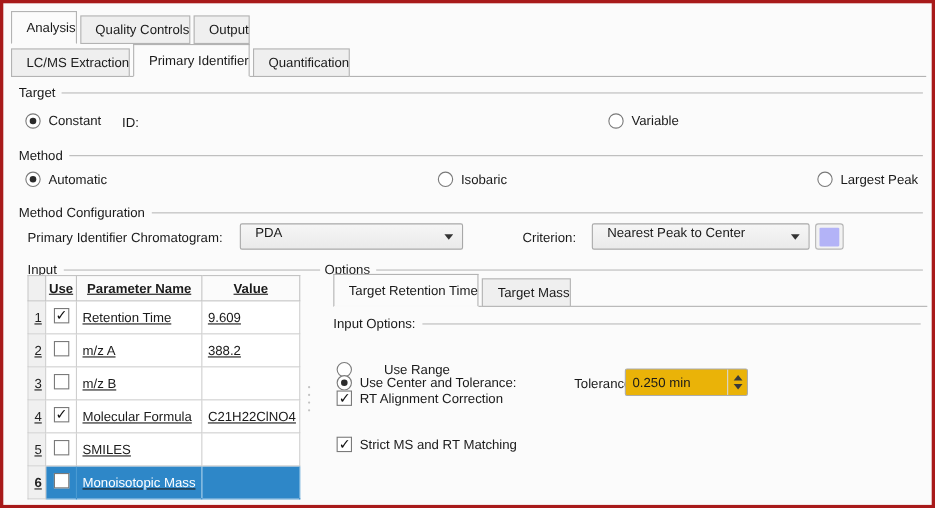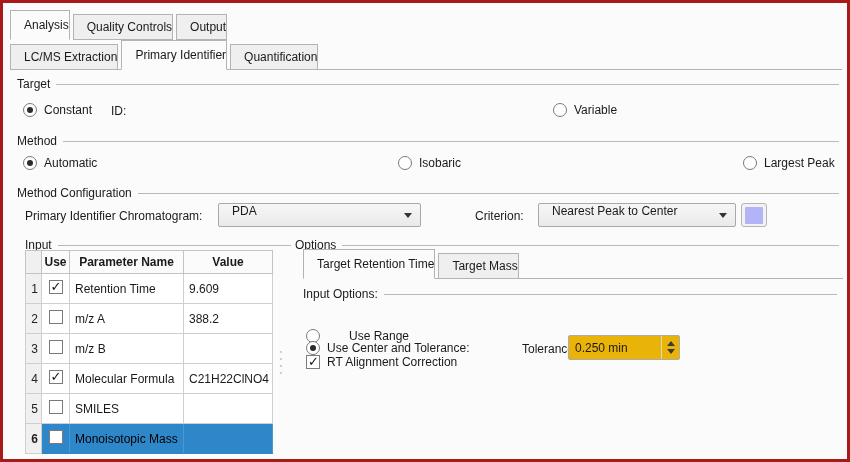--- a/index.html
+++ b/index.html
@@ -81,21 +81,21 @@
     border-top:5px solid #3a3a3a; }
 
   
   table.grid { position:absolute; border-collapse:collapse; table-layout:fixed; background:#fff; }
   table.grid th, table.grid td { border:1px solid #cfcfcf; overflow:hidden; white-space:nowrap; }
   table.grid th { background:#fbfbfb; font-weight:bold; height:23px; text-align:center; border-color:#c3c3c3; }
   table.grid td { height:30px; padding:0 5px; }
   table.grid td.numcell { background:#f0f0f0; text-align:right; padding-right:3px; color:#222; }
   table.grid td.usecell { text-align:center; padding:0; }
   table.grid th.corner { background:#f0f0f0; }
-  tr.trow.on td.selcell { background:#2e87c8; color:#000000; border-color:#2e87c8 #4a9ad2; }
+  tr.trow.on td.selcell { background:#2e87c8; color:#ffffff; border-color:#2e87c8 #4a9ad2; }
   tr.trow.on td.numcell { font-weight:bold; }
 
   .splitter-dots { position:absolute; display:flex; flex-direction:column; gap:5px; }
   .splitter-dots i { width:2px; height:2px; background:#c2c2c2; border-radius:50%; }
 
   .label { position:absolute; white-space:nowrap; }
 </style>
 </head>
 <body>
 
@@ -160,21 +160,21 @@
   </div>
   <div class="swatch-btn" style="left:738px; top:200px;">
     <span class="swatch" style="background: rgb(179, 179, 247);"></span>
   </div>
 
   <div class="group-head" style="left:22px; top:235px; width:266px;">
     <span class="group-label">Input</span>
     <span class="gline"></span>
   </div>
 
-  <table class="grid" style="left:22px; top:247px; width:247px;">
+  <table class="grid" style="left:22px; top:247px; width:247px;text-decoration:underline;">
     <colgroup>
         <col style="width:16px">
         <col style="width:28px">
         <col style="width:114px">
         <col style="width:89px">
       </colgroup>
     <tbody>
         <tr>
       <th class="corner"></th>
       <th>Use</th>
@@ -258,14 +258,18 @@
       <span class="tri-up"></span>
       <span class="tri-down"></span>
     </span>
   </div>
 
   <div class="ctl-row" style="left:303px; top:352px;">
     <span class="checkbox on"></span>
     <span>RT Alignment Correction</span>
   </div>
 
+  <div class="ctl-row" style="left:303px; top:394px;">
+    <span class="checkbox on"></span>
+    <span>Strict MS and RT Matching</span>
+  </div>
 
 </div>
 
 </body></html>

